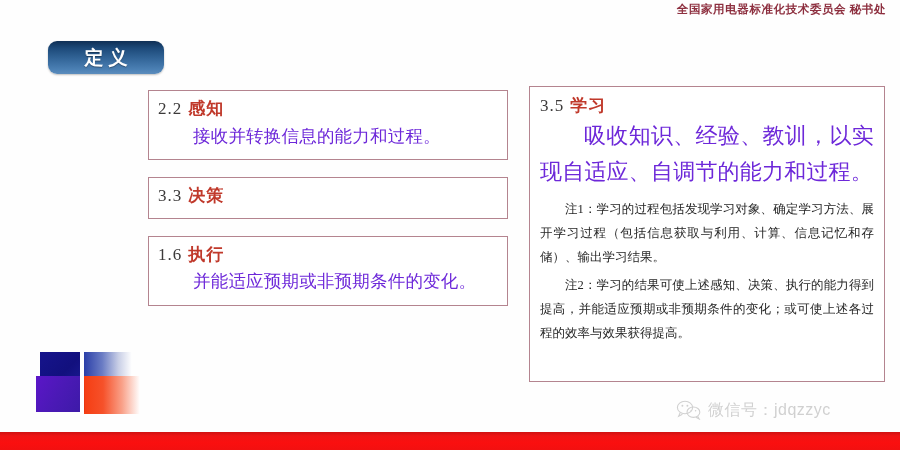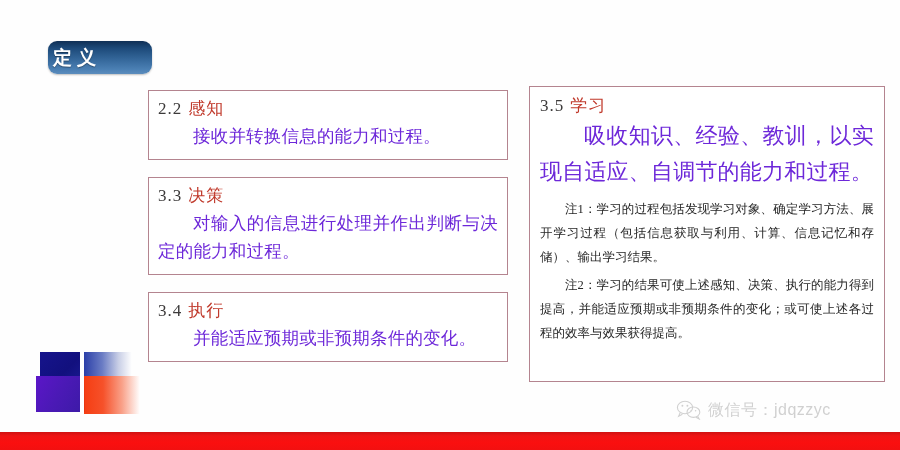--- a/index.html
+++ b/index.html
@@ -35,27 +35,28 @@
     color: #8d2f3f;
     font-family: "Liberation Serif", "DejaVu Serif", serif;
     white-space: nowrap;
   }
 
   
   .title-tab {
     position: absolute;
     left: 48px;
     top: 41px;
-    width: 104px;
+    width: 116px;
     height: 33px;
     border-radius: 9px 9px 9px 9px;
     background: linear-gradient(to bottom, #0f2f55 0%, #1d4a7a 22%, #36699c 58%, #4b80b4 86%, #5c8dbd 100%);
     box-shadow: 0 1px 2px rgba(0,0,0,0.25);
     display: flex;
     align-items: center;
+    justify-content: center;
   }
   .title-tab .tab-text {
     color: #ffffff;
     font-size: 19px;
     font-weight: bold;
     letter-spacing: 5px;
     text-indent: 5px;
     font-family: "Liberation Serif", "DejaVu Serif", serif;
     text-shadow: 0 1px 1px rgba(0,0,0,0.35);
   }
@@ -94,21 +95,21 @@
     white-space: nowrap;
     margin-bottom: 1px;
   }
   .head-num {
     color: #3c3a3a;
     font-family: "Liberation Serif", "DejaVu Serif", serif;
     letter-spacing: 1px;
   }
   .head-term {
     color: #c0392b;
-    font-weight: normal;
+    font-weight: bold;
     font-family: "Liberation Serif", "DejaVu Serif", serif;
     letter-spacing: 1px;
     margin-left: 6px;
   }
 
   .body-text {
     font-size: 17.5px;
     line-height: 1.62;
     color: #6d28d9;
     text-indent: 2em;
@@ -201,44 +202,44 @@
     width: 900px;
     height: 18px;
     background: linear-gradient(to bottom, #cf1111 0%, #ef1414 22%, #fa0f0f 60%, #f21010 100%);
   }
 </style>
 </head>
 <body>
 
 <div class="slide">
 
+  <div class="org-line">全国家用电器标准化技术委员会  秘书处</div>
 
   <div class="title-tab">
     <span class="tab-text">定义</span>
   </div>
 
   <div class="col-left">
 
     <div class="defbox">
       <div class="head-line">
         <span class="head-num">2.2</span><span class="head-term">感知</span>
       </div>
       <div class="body-text">接收并转换信息的能力和过程。</div>
     </div>
 
     <div class="defbox">
       <div class="head-line">
         <span class="head-num">3.3</span><span class="head-term">决策</span>
       </div>
-      <div class="body-text">对输入的信息进行处理并作出判断与决定的能力和过程。</div>
     </div>
 
     <div class="defbox">
       <div class="head-line">
-        <span class="head-num">3.4</span><span class="head-term">执行</span>
+        <span class="head-num">1.6</span><span class="head-term">执行</span>
       </div>
       <div class="body-text">并能适应预期或非预期条件的变化。</div>
     </div>
 
   </div>
 
   <div class="col-right">
     <div class="defbox tall">
       <div class="head-line">
         <span class="head-num">3.5</span><span class="head-term">学习</span>

